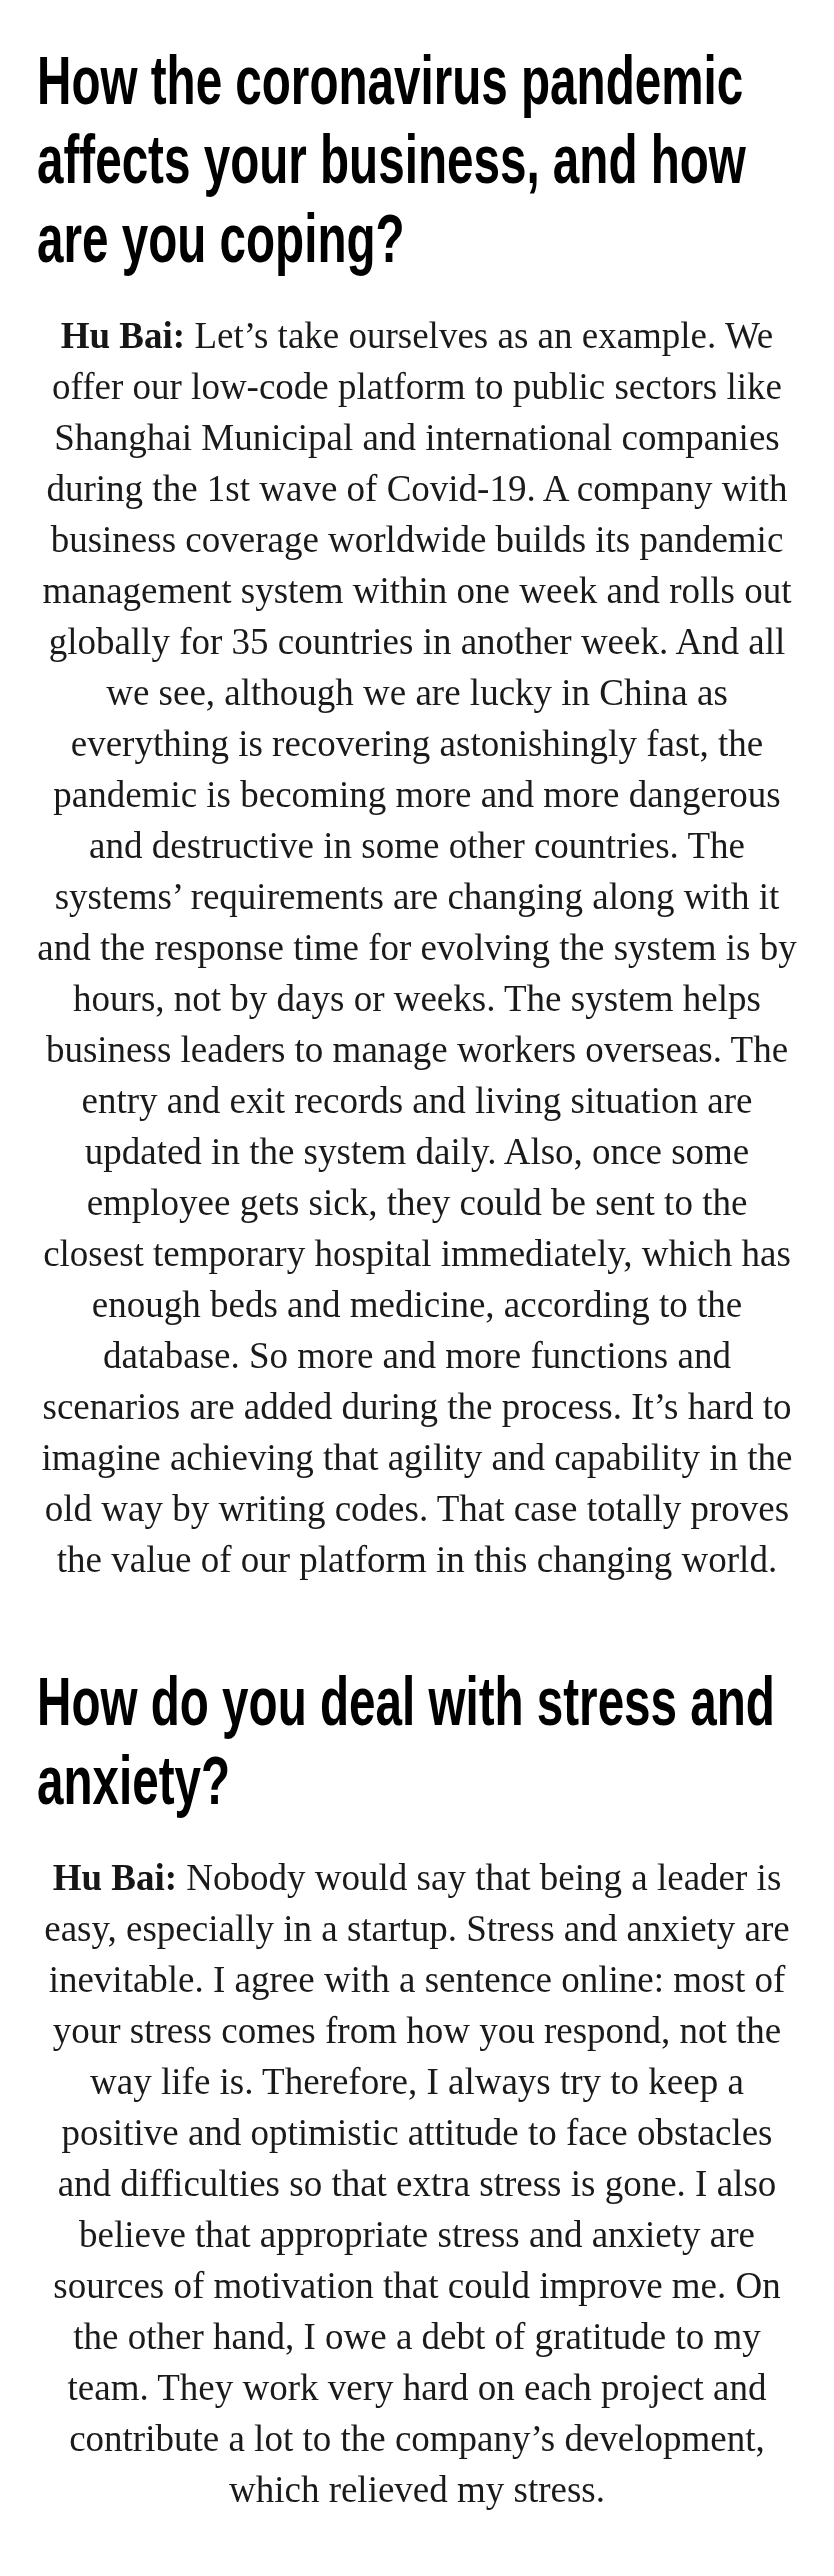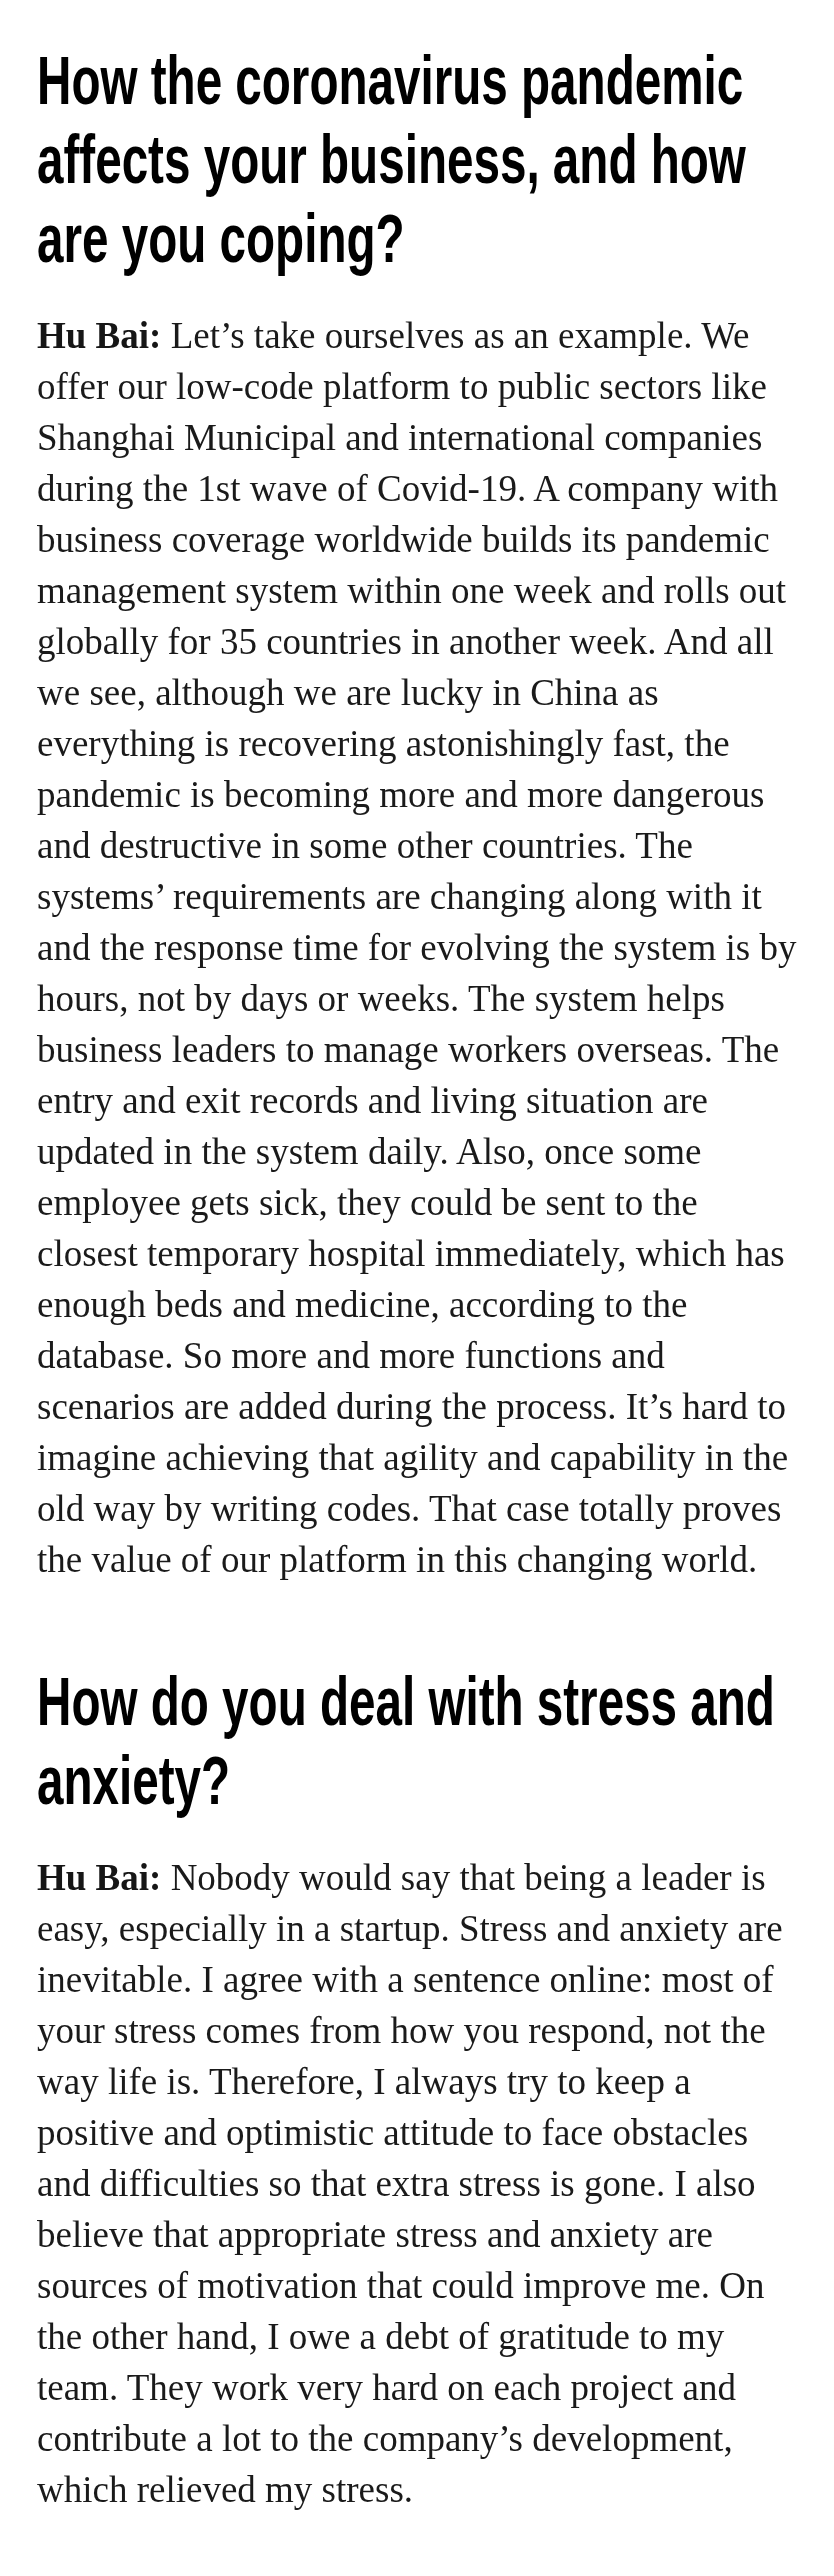--- a/index.html
+++ b/index.html
@@ -25,21 +25,21 @@
     transform: scaleX(0.70);
     transform-origin: 0 0;
   }
   .headline.second { margin-top: 77px; }
   .para {
     font-family: "Liberation Serif", serif;
     font-size: 37px;
     line-height: 51px;
     color: #1a1a1a;
     margin: 0;
-    text-align: left;
+    text-align: center;
   }
   .para strong { font-weight: 700; color: #161616; }
 </style>
 </head>
 <body>
 
 <div class="page">
 
   <section>
     <h2 class="headline">How the coronavirus pandemic affects your business, and how are you coping?</h2>

